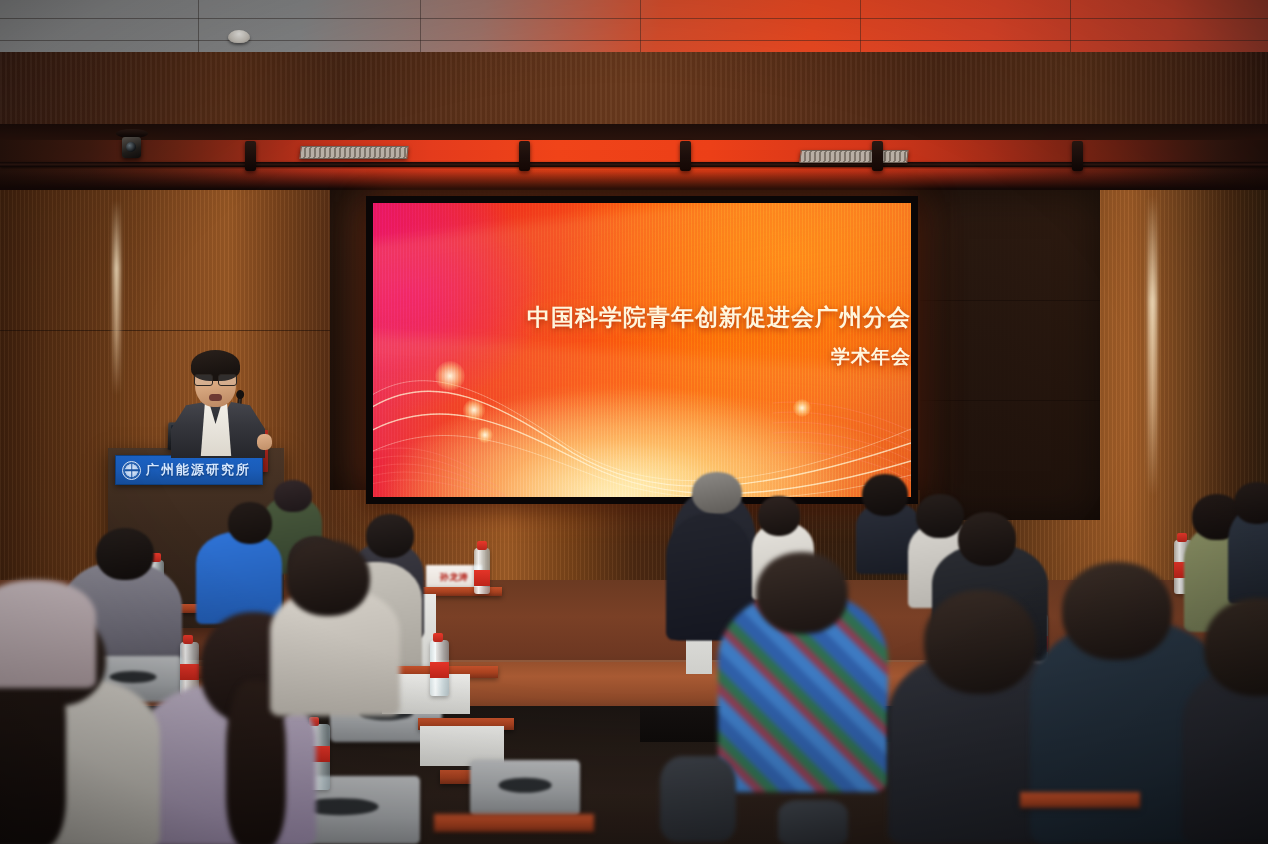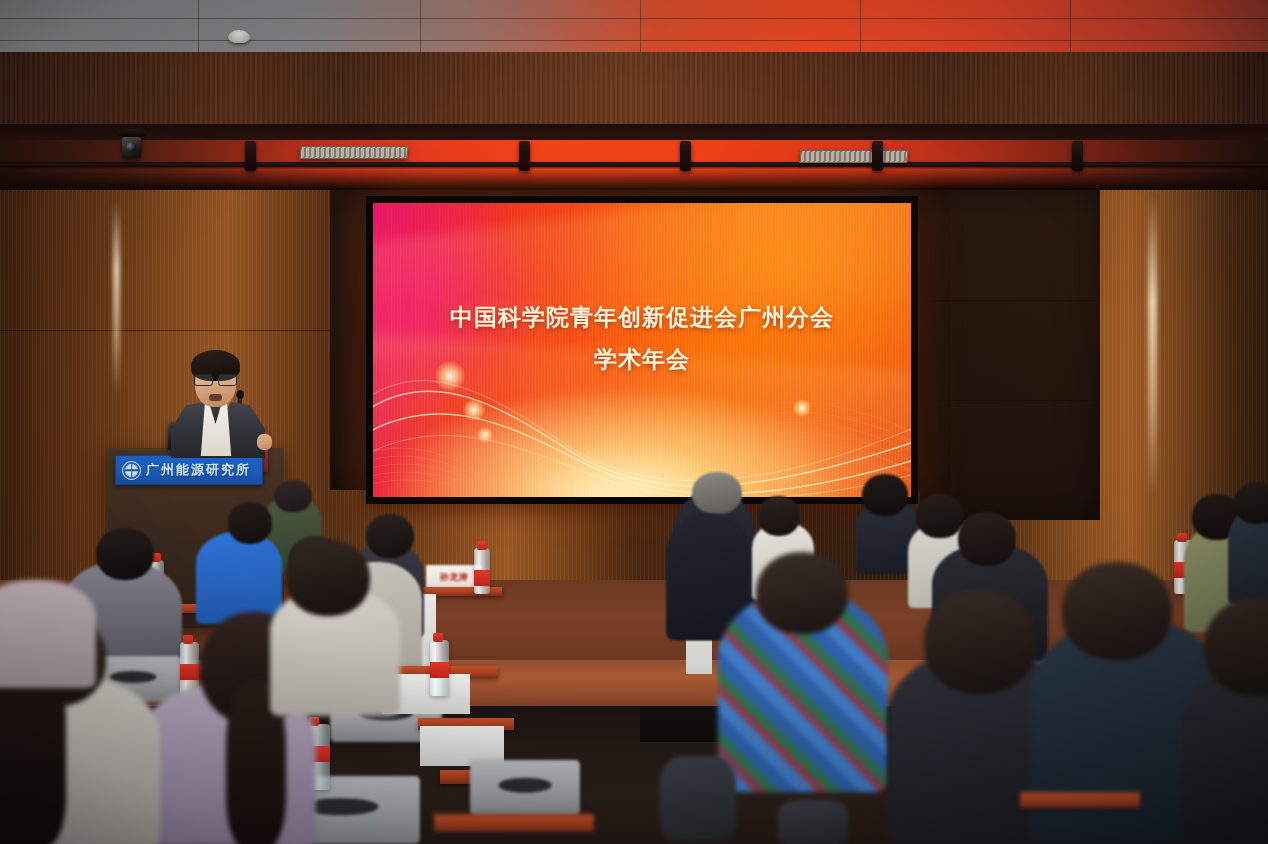--- a/index.html
+++ b/index.html
@@ -206,29 +206,29 @@
     background:radial-gradient(ellipse 60% 130% at 45% 105%,
       rgba(255,248,205,.85) 0%, rgba(255,215,130,.42) 38%, rgba(255,170,60,0) 72%);
   }
   .screen svg.curves { position:absolute; inset:0; width:100%; height:100%; }
   .screen .node {
     position:absolute; border-radius:50%;
     background:radial-gradient(circle, rgba(255,255,230,.95) 0%, rgba(255,216,140,.55) 45%, rgba(255,180,80,0) 75%);
   }
   .slide-text {
     position:absolute; left:0; right:0; top:98px;
-    text-align:center;
+    text-align:right;
     color:#fff6dd;
     font-weight:700;
     text-shadow:0 2px 6px rgba(150,20,0,.75), 0 0 14px rgba(255,170,60,.5);
     letter-spacing:1px;
     z-index:5;
   }
   .slide-line1 { font-size:23px; line-height:1.45; }
-  .slide-line2 { font-size:23px; line-height:1.45; margin-top:9px; }
+  .slide-line2 { font-size:19px; line-height:1.45; margin-top:9px; }
 
   
   .stage-face {
     position:absolute; left:0; top:580px; width:1268px; height:105px;
     background:linear-gradient(180deg,#6b3a22 0%, #7a4026 35%, #6e3822 70%, #59301c 100%);
   }
   .stage-top {
     position:absolute; left:0; top:662px; width:1268px; height:48px;
     background:linear-gradient(180deg,#96502d 0%, #a85a33 30%, #8f4a2a 75%, #763d23 100%);
   }

